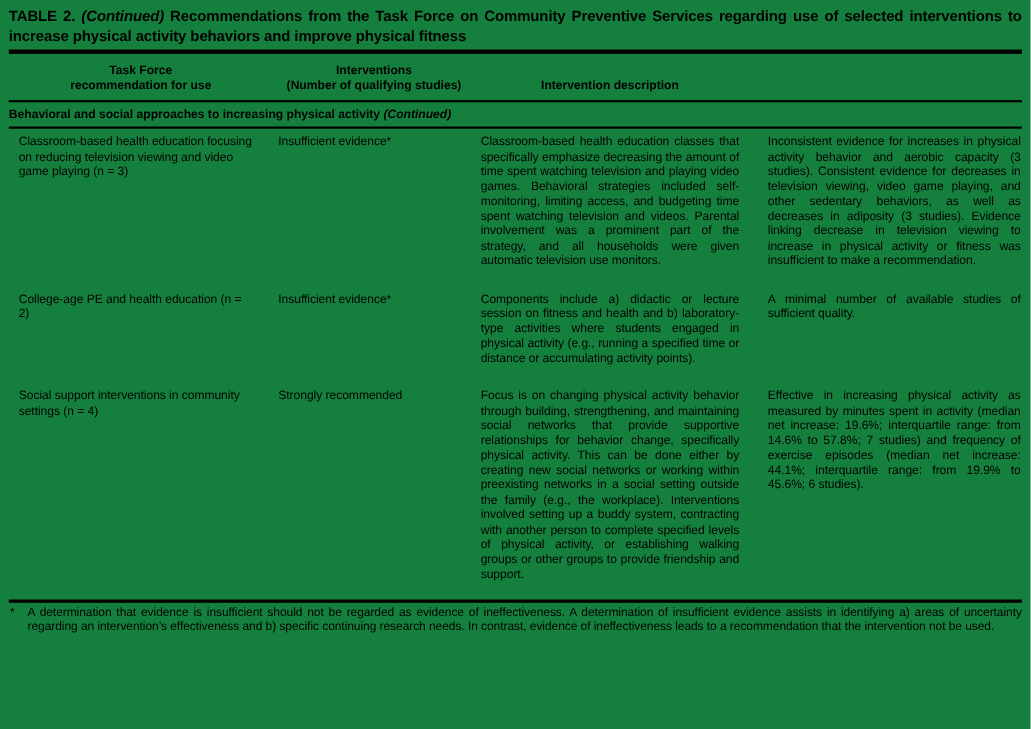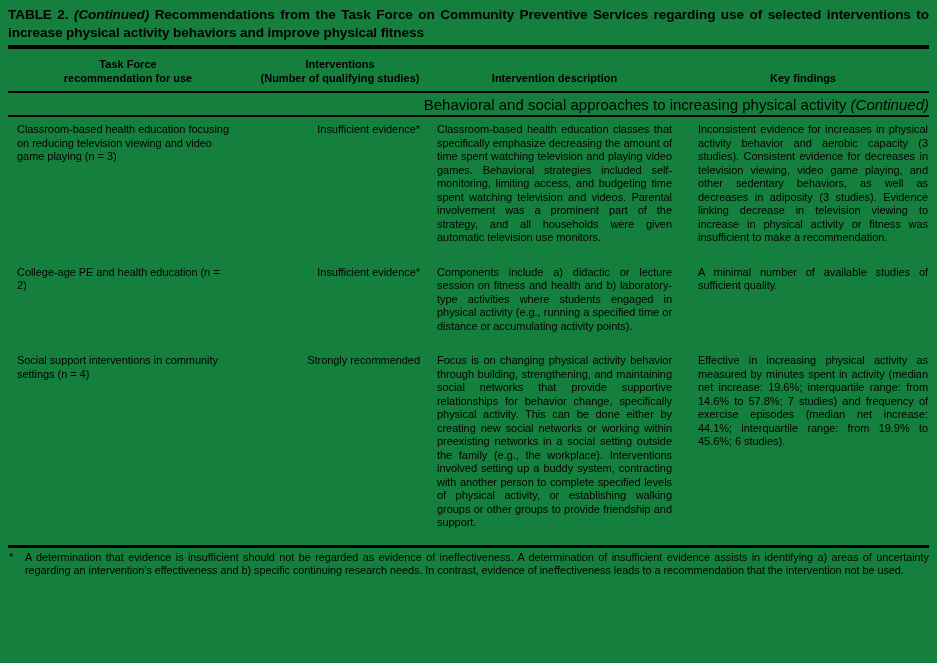--- a/index.html
+++ b/index.html
@@ -24,27 +24,27 @@
   .rule-thin   { height:2px; }
   .rule-bottom { height:3px; margin-top:9px; }
 
   .grid { display:grid; grid-template-columns:240px 184px 245px 1fr; }
 
   .thead { padding:9px 0 6px 0; align-items:end; }
   .th {
     font-size:11px; font-weight:bold; line-height:13.5px; text-align:center;
   }
 
-  .section-row { padding:5px 0 4px 0; font-size:15px; font-weight:normal; line-height:13px;text-align:right; }
+  .section-row { padding:5px 0 4px 0; font-size:11px; font-weight:bold; line-height:13px; }
 
   .tbody { }
   .trow { padding-top:6px; margin-bottom:15px; }
   .td { font-size:11px; line-height:13.5px; letter-spacing:-0.05px; }
   .td.c1 { padding-left:9px;  padding-right:16px; }
-  .td.c2 { padding-left:5px;  padding-right:12px;text-align:right; }
+  .td.c2 { padding-left:5px;  padding-right:12px; }
   .td.c3 { padding-left:5px;  padding-right:5px; text-align:justify; }
   .td.c4 { padding-left:21px; padding-right:1px; text-align:justify; }
   .td p + p { margin-top:13px; }
 
   .footnote {
     display:flex; margin-top:3px;
     font-size:10.9px; line-height:13.2px; letter-spacing:-0.05px;
   }
   .fn-marker { flex:none; width:17px; padding-left:1px; }
   .fn-text { flex:1; text-align:justify; }
@@ -55,21 +55,20 @@
 <div class="page">
 
   <div class="title"><span>TABLE 2.</span> <span class="italic">(Continued)</span> <span>Recommendations from the Task Force on Community Preventive Services regarding use of selected interventions to increase physical activity behaviors and improve physical fitness</span></div>
 
   <div class="rule rule-thick"></div>
 
   <div class="grid thead">
     <div class="th"><span>Task Force</span><br><span>recommendation for use</span></div>
     <div class="th"><span>Interventions</span><br><span>(Number of qualifying studies)</span></div>
     <div class="th">Intervention description</div>
-    <div class="th">Key findings</div>
   </div>
 
   <div class="rule rule-med"></div>
 
   <div class="section-row"><span>Behavioral and social approaches to increasing physical activity</span> <span class="italic">(Continued)</span></div>
 
   <div class="rule rule-thin"></div>
 
   <div class="tbody">
     <div class="grid trow">

